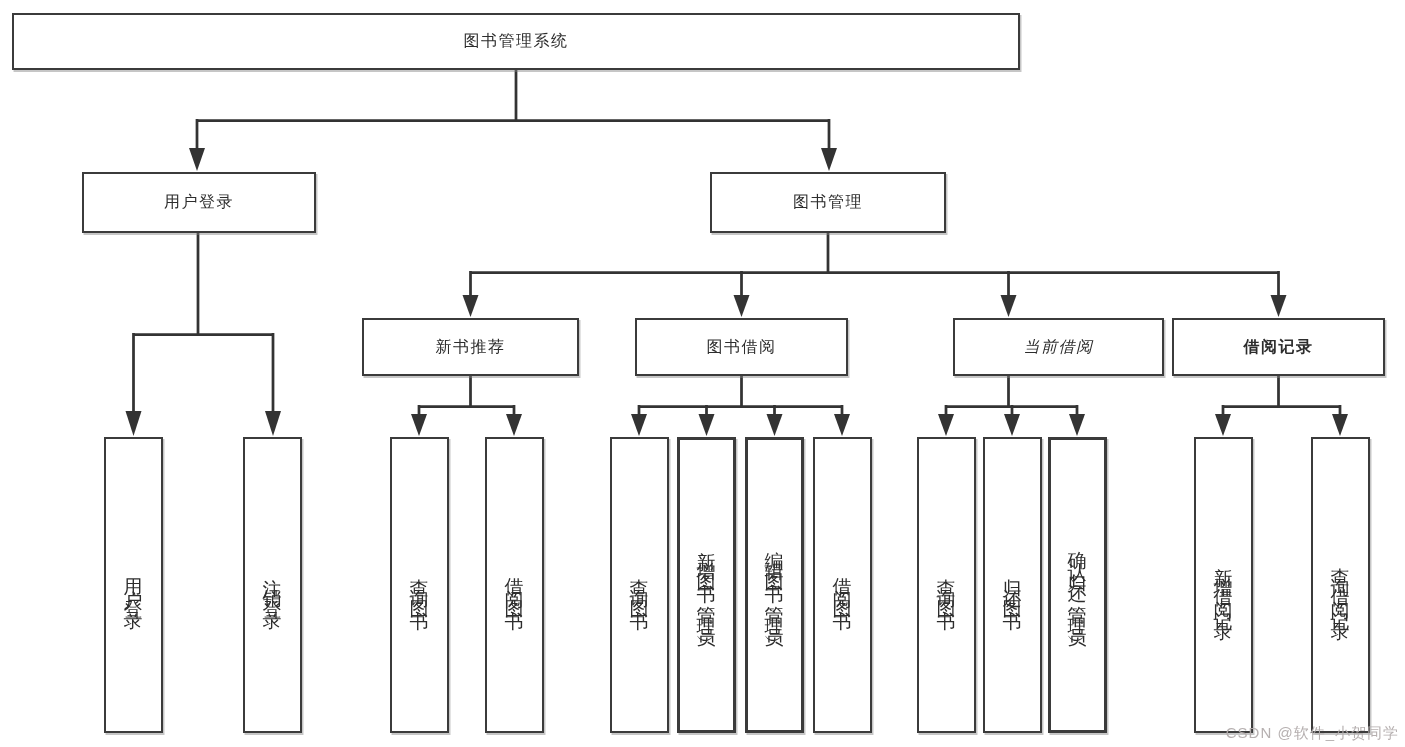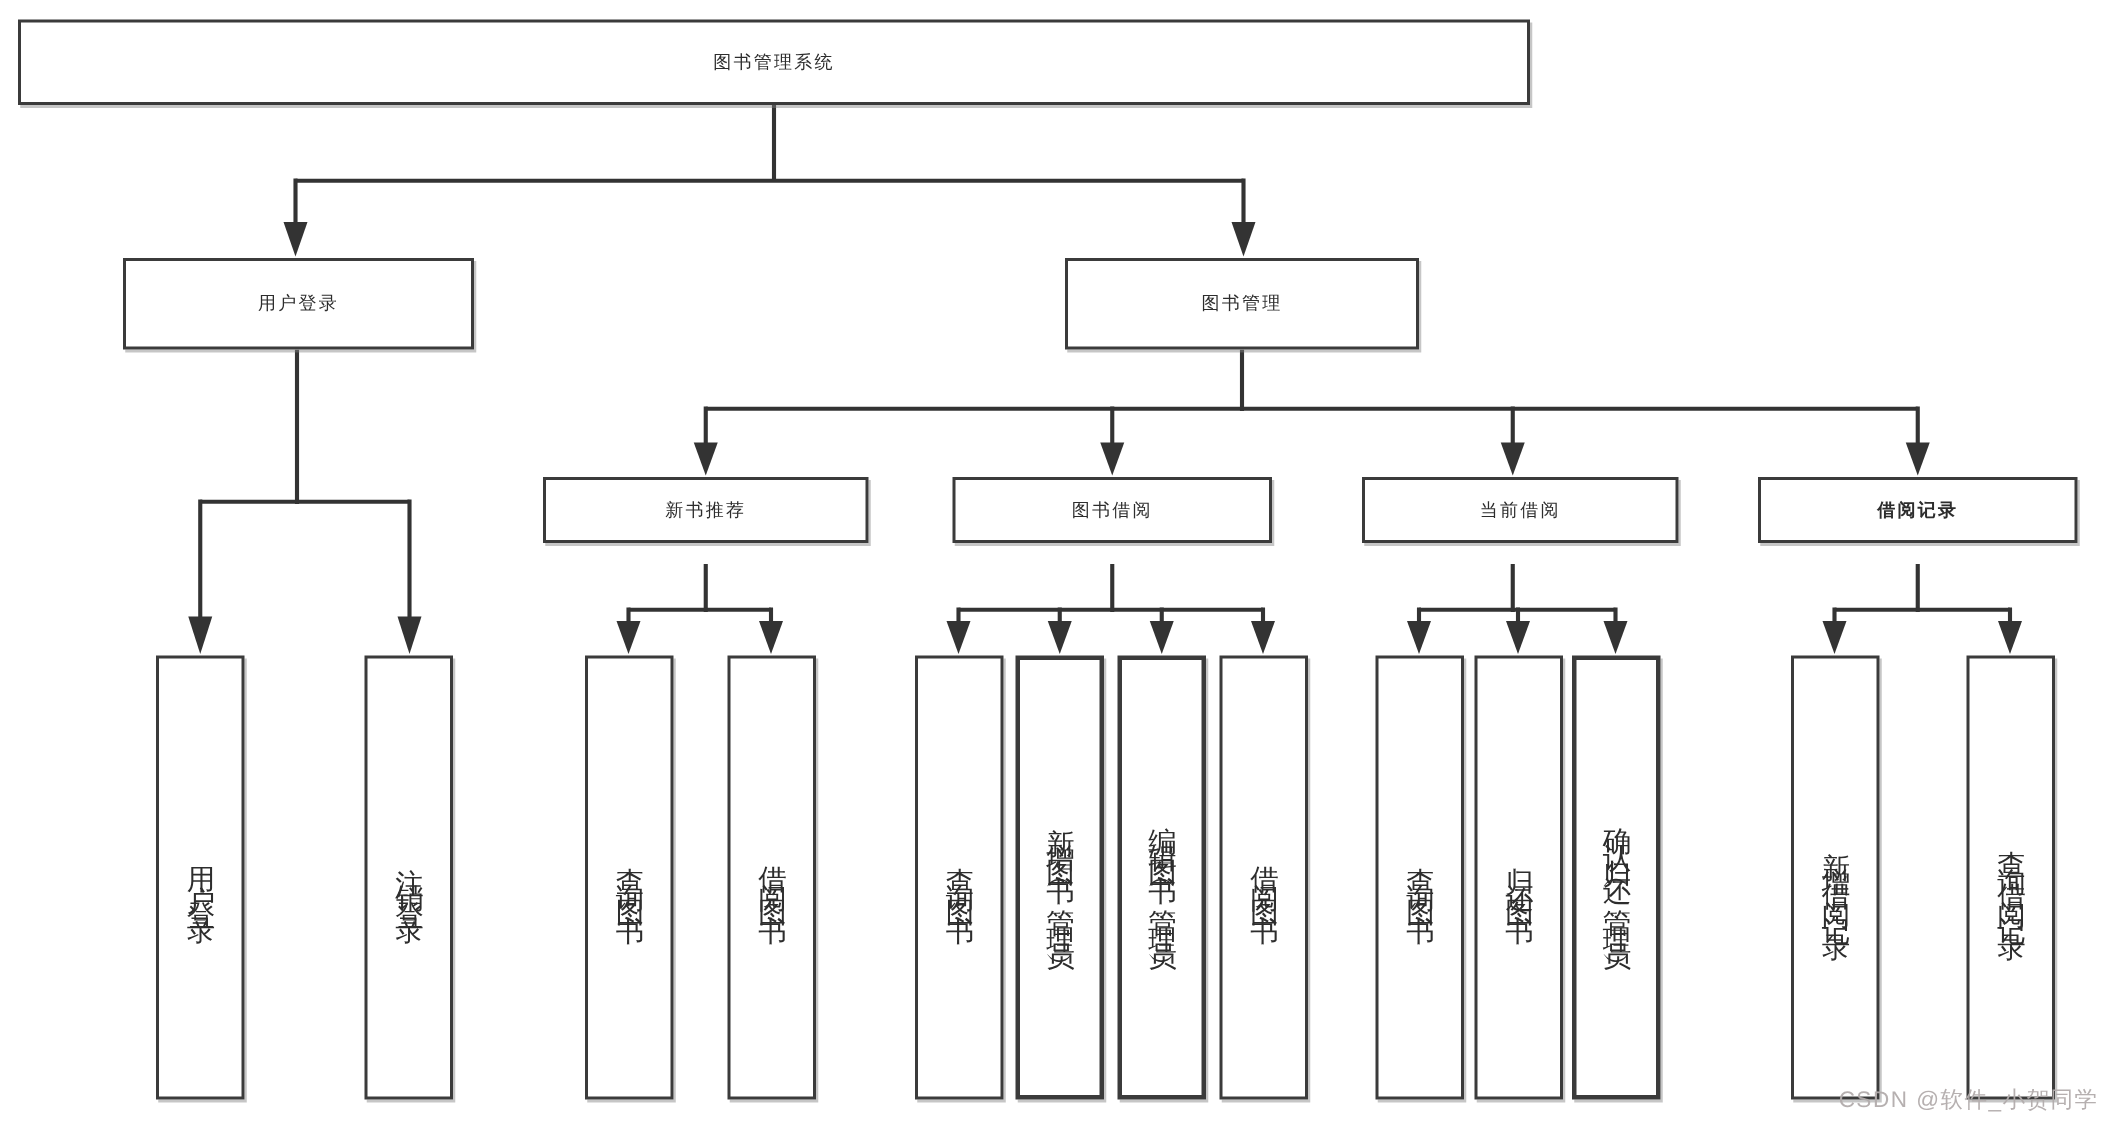--- a/index.html
+++ b/index.html
@@ -10,28 +10,28 @@
     color:#2d2d2d;
   }
   #connectors{position:absolute;left:0;top:0;z-index:0;}
   .box{
     position:absolute;box-sizing:border-box;background:#ffffff;
     border:2px solid #3b3b3b;
     box-shadow:1.5px 2px 0 rgba(128,128,128,.45);
     display:flex;align-items:center;justify-content:center;
     z-index:1;
   }
-  .h-label{font-size:12px;letter-spacing:1.5px;color:#2d2d2d;white-space:nowrap;}
+  .h-label{font-size:16px;letter-spacing:1.5px;color:#2d2d2d;white-space:nowrap;}
   .root{left:12px;top:13px;width:1008px;height:57px;}
   .lvl2-user{left:82px;top:172px;width:234px;height:61px;}
   .lvl2-book{left:710px;top:172px;width:236px;height:61px;}
-  .lvl3{top:318px;height:44px;}
+  .lvl3{top:318px;height:58px;}
   .lvl3-recommend{left:362px;width:217px;}
   .lvl3-borrowing{left:635px;width:213px;font-family:Liberation Serif, serif;}
-  .lvl3-current{left:908px;width:211px;}
+  .lvl3-current{left:953px;width:211px;font-style:italic;}
   .lvl3-records{left:1172px;width:213px;font-weight:bold;}
   .leaf{top:437px;width:59px;height:296px;}
   .leaf.thick{border-width:3px;}
   .v-label{
     writing-mode:vertical-rl;text-orientation:mixed;
     font-size:19px;line-height:1;letter-spacing:11px;
     color:#2d2d2d;white-space:nowrap;
   }
   .watermark{
     position:absolute;right:6px;bottom:4px;z-index:2;

